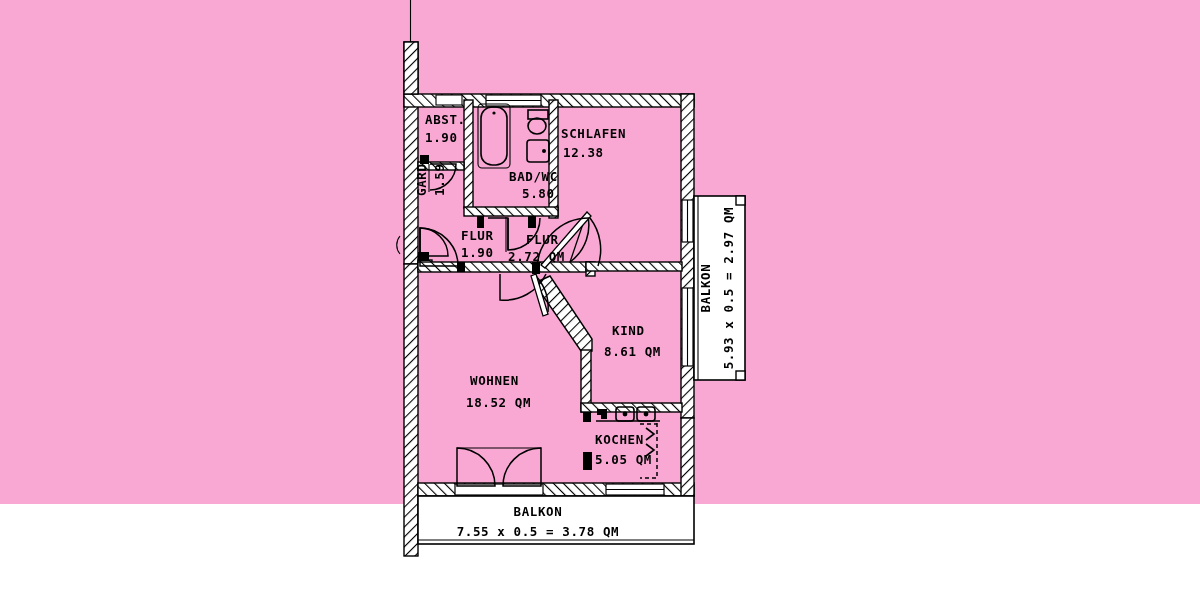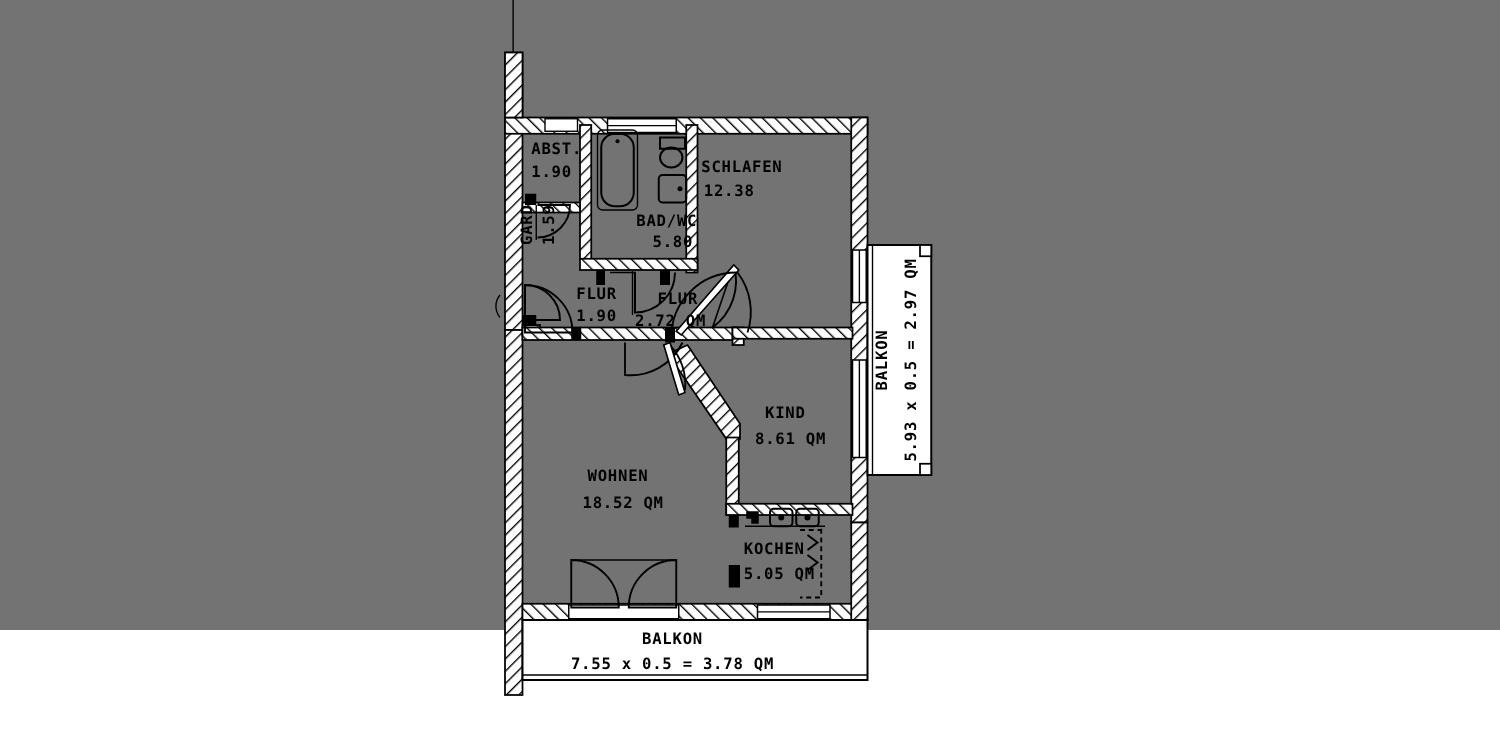--- a/index.html
+++ b/index.html
@@ -1,21 +1,21 @@
 <!DOCTYPE html>
 <html><head>
 <meta charset="utf-8">
 <style>
   html,body{margin:0;padding:0;background:#ffffff;}
   body{
     width:1200px;height:600px;overflow:hidden;
     font-family:"DejaVu Sans Mono","Liberation Mono",monospace;
     color:#000;
   }
-  #plan-root{position:relative;width:1200px;height:504px;background:#737373;text-decoration:underline;}
+  #plan-root{position:relative;width:1200px;height:504px;background:#f9a8d4;text-decoration:underline;}
   svg#floorplan{display:block;width:1200px;height:600px;}
   .rm-label{
     font-family:"DejaVu Sans Mono","Liberation Mono",monospace;
     font-size:12.5px;font-weight:700;fill:#000;letter-spacing:0.6px;
     dominant-baseline:middle;
   }
   .thin{fill:none;stroke:#000;stroke-width:1.3;}
   .thin2{fill:none;stroke:#000;stroke-width:1.1;}
   .arc{fill:none;stroke:#000;stroke-width:1.5;}
   .fix{fill:none;stroke:#000;stroke-width:1.6;}

